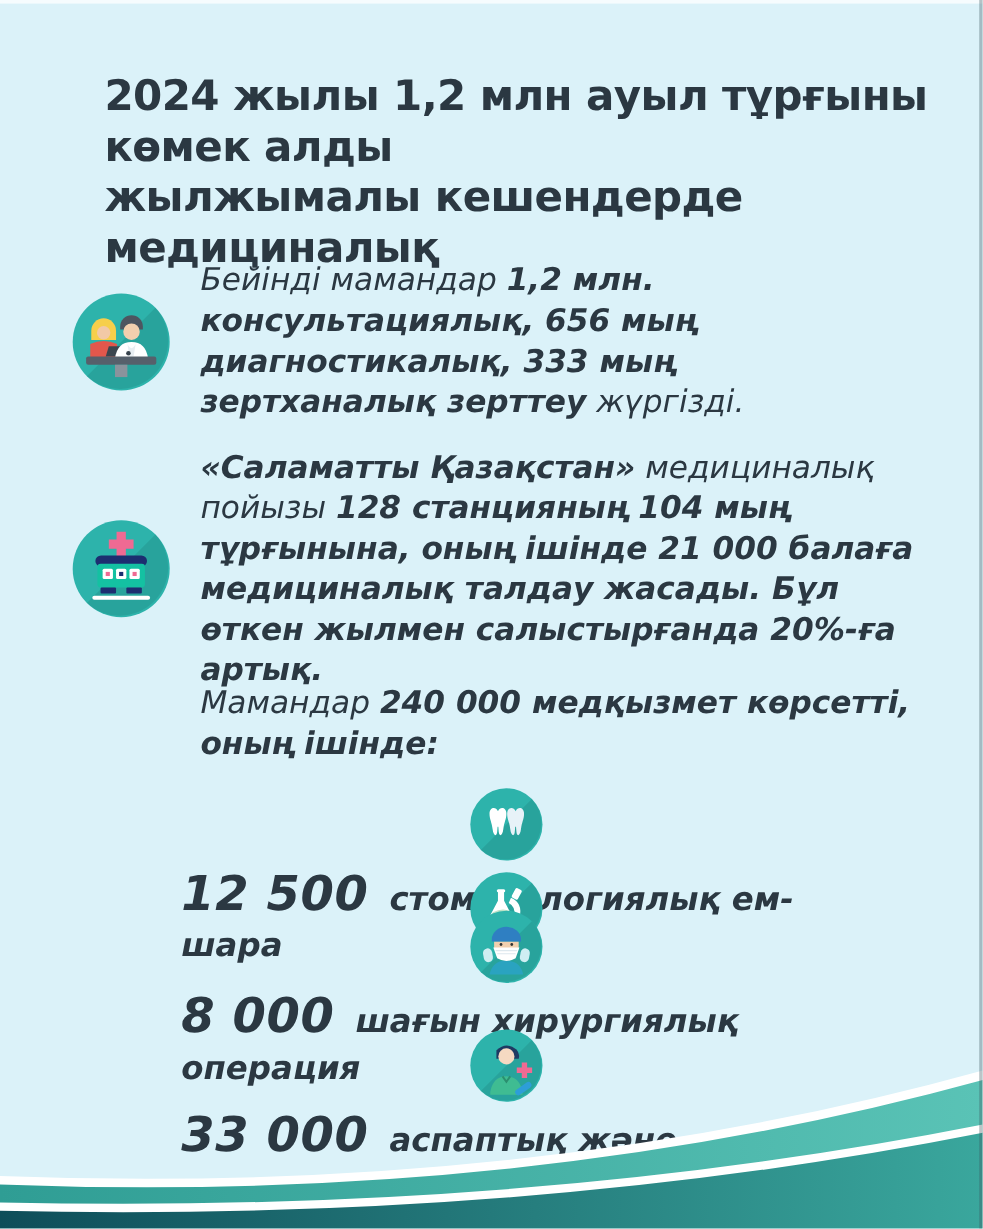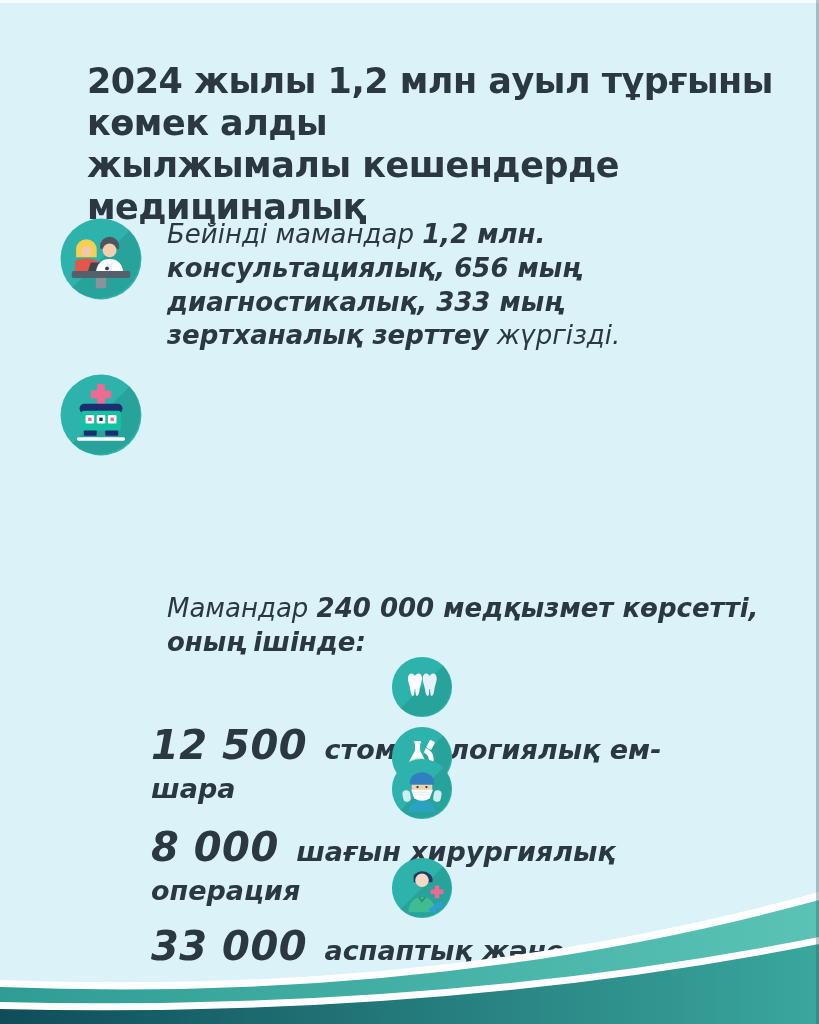--- a/index.html
+++ b/index.html
@@ -8,22 +8,22 @@
     background:#dbf2f9;
     font-family:"DejaVu Sans","Liberation Sans",sans-serif;
     color:#2b3842;
   }
   .edge-top{position:absolute;left:0;top:0;width:100%;height:3px;background:rgba(255,255,255,.75);}
   .edge-right{position:absolute;right:0;top:0;width:3px;height:100%;background:rgba(60,85,95,.35);}
   .title{
     position:absolute;left:87px;top:60px;margin:0;width:690px;
     font-size:35px;line-height:1.2;font-weight:bold;letter-spacing:-.5px;color:#2b3842;
   }
-  .para-row{position:absolute;left:58px;width:714px;display:flex;align-items:flex-start;}
-  .p1{top:216px}.p2{top:372px}.p3{top:590px}
+  .para-row{position:absolute;left:58px;width:714px;display:flex;align-items:center;}
+  .p1{top:216px}.p2{top:372px}.p3{top:568px}
   .icon-circle{flex:none;margin-right:23px;}
   .icon-circle svg{display:block;}
   .icon-spacer{flex:none;width:86px;margin-right:23px;}
   .para-text{margin:2px 0 0;font-size:26px;line-height:1.3;font-style:italic;max-width:596px;}
   .para-text .b{font-weight:bold;}
   .stat-row{position:absolute;left:78px;width:710px;display:flex;align-items:center;flex-direction:column;}
   .s1{top:655px}.s2{top:725px}.s3{top:757px}.s4{top:856px}
   .stat-text{margin:0 0 0 28px;font-style:italic;font-weight:bold;font-size:27px;line-height:1.3;max-width:592px;color:#2b3842;}
   .stat-num{font-size:40px;white-space:nowrap;letter-spacing:.5px;margin-right:8px;}
   .wave{position:absolute;left:0;bottom:0;}
@@ -73,20 +73,21 @@
             <rect x="45" y="50" width="10" height="10" rx="1.5" fill="#ffffff"></rect>
             <rect x="58" y="50" width="10" height="10" rx="1.5" fill="#ffffff"></rect>
             <rect x="35" y="53" width="4" height="4" fill="#ef6a93"></rect>
             <rect x="48" y="53" width="4" height="4" fill="#1c2e70"></rect>
             <rect x="61" y="53" width="4" height="4" fill="#ef6a93"></rect>
             <rect x="30" y="68" width="15" height="6" rx="1" fill="#1c2e70"></rect>
             <rect x="55" y="68" width="15" height="6" rx="1" fill="#1c2e70"></rect>
             <rect x="22" y="76" width="56" height="4" rx="2" fill="#ffffff"></rect>
           </svg>
         </div>
+        <p class="para-text"><span class="b">«Саламатты Қазақстан»</span><span> медициналық пойызы </span><span class="b">128 станцияның 104 мың тұрғынына, оның ішінде 21 000 балаға медициналық талдау жасады. Бұл өткен жылмен салыстырғанда 20%-ға артық.</span></p>
       </div>
       <div class="para-row p3">
         <div class="icon-spacer"></div>
         <p class="para-text"><span>Мамандар </span><span class="b">240 000 медқызмет көрсетті, оның ішінде:</span></p>
       </div>
     </section>
 
   <section id="stats">
       <div class="stat-row s1">
         <div class="icon-circle">

